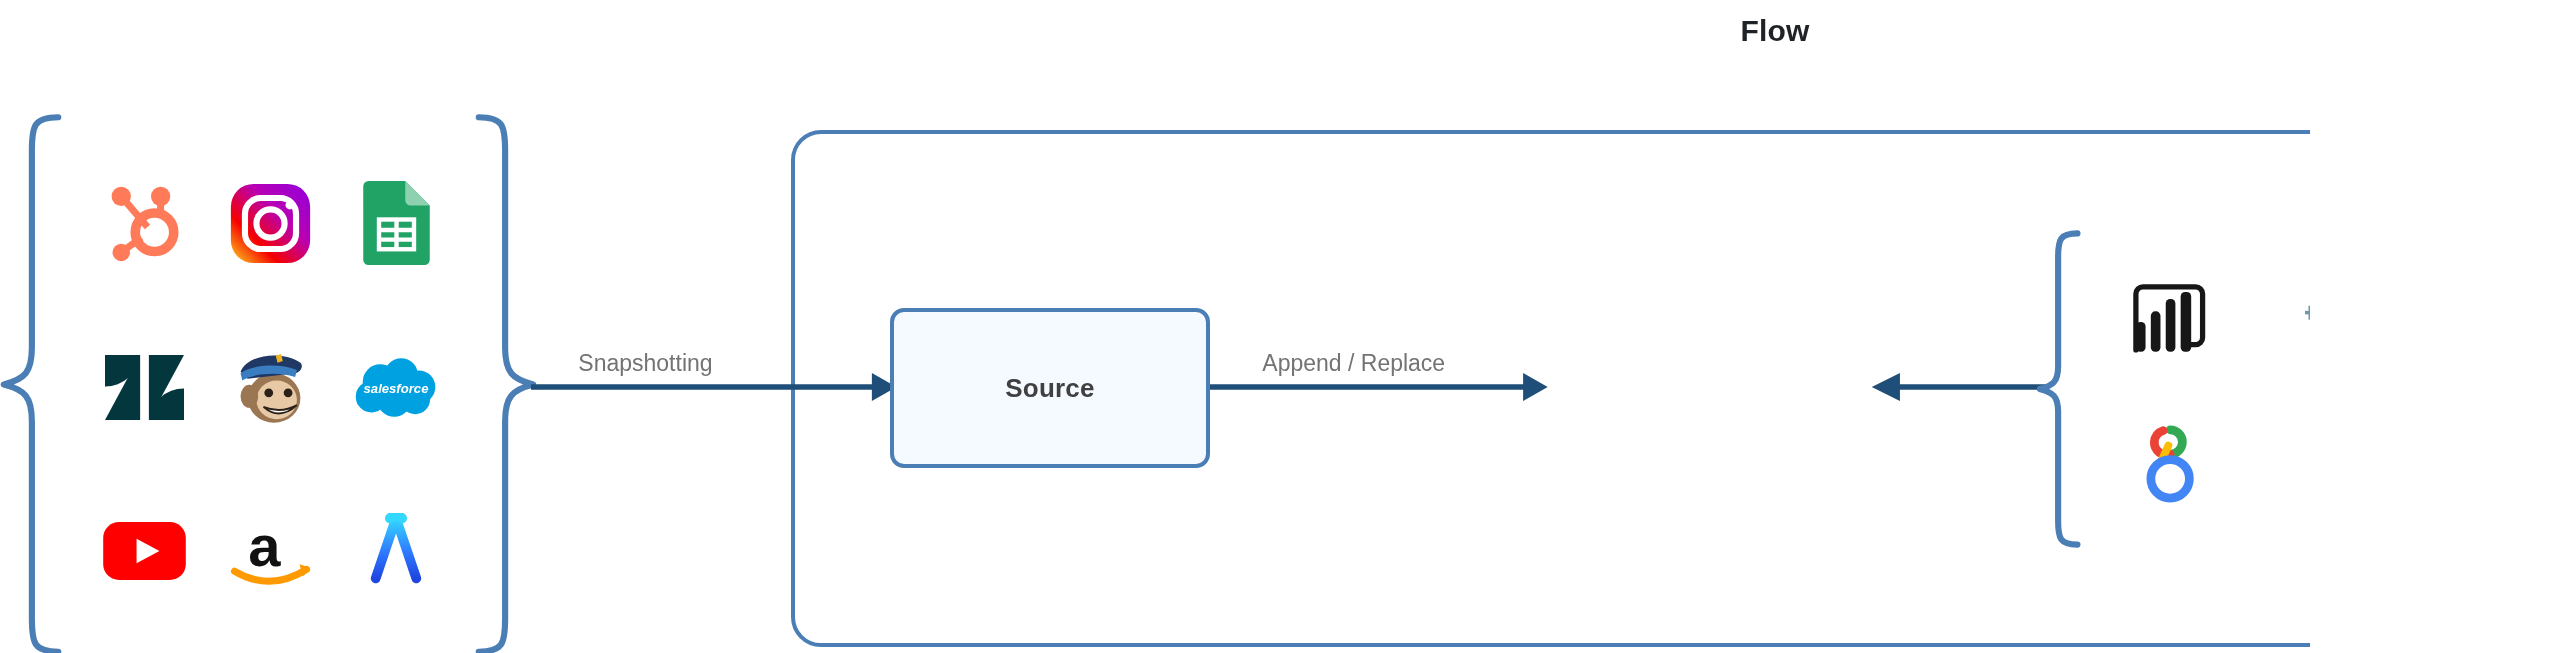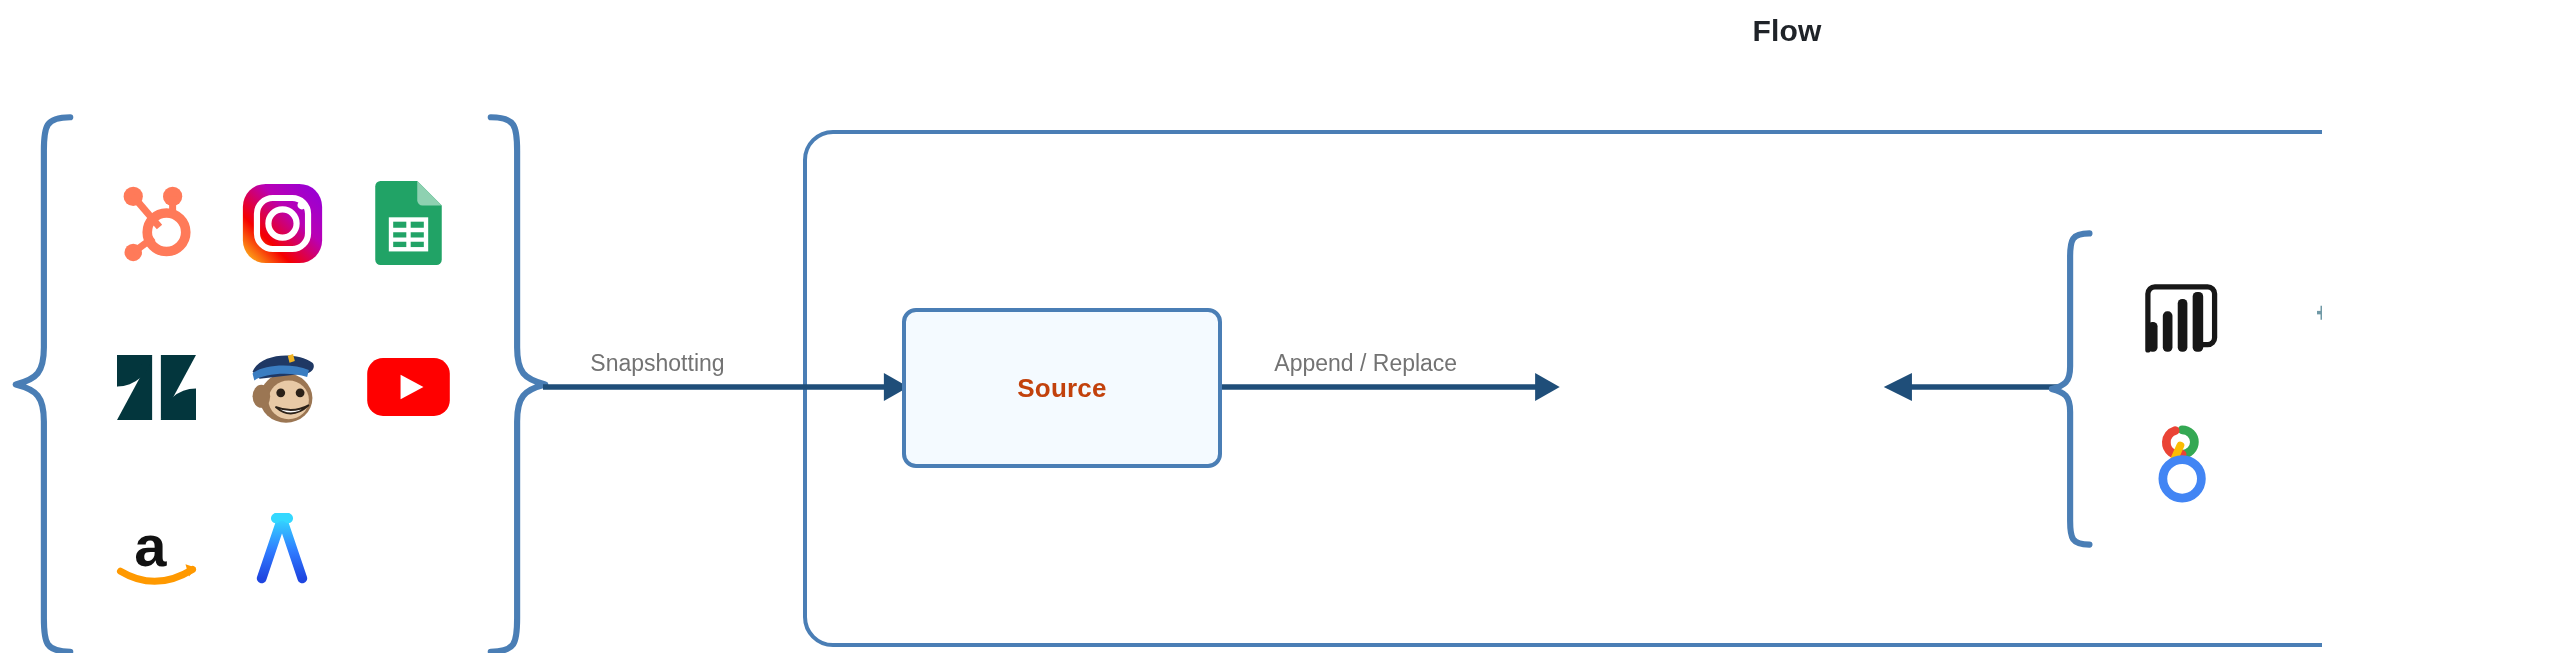--- a/index.html
+++ b/index.html
@@ -10,21 +10,20 @@
   body {
     font-family: "Liberation Sans", sans-serif;
     color: #1f2328;
   }
   #stage {
     position: relative;
     width: 2310px;
     height: 654px;
     background: #ffffff;
     overflow: hidden;
-    margin-left: 12px;
   }
 
   
   .flow-title {
     position: absolute;
     left: 1617px;
     top: 14px;
     width: 316px;
     text-align: center;
     font-size: 30px;
@@ -68,21 +67,21 @@
   .proc-box {
     position: absolute;
     box-sizing: border-box;
     background: #f4faff;
     border-radius: 14px;
     display: flex;
     align-items: center;
     justify-content: center;
     font-size: 26px;
     font-weight: bold;
-    color: #c2410c;
+    color: #404040;
     letter-spacing: 0.2px;
   }
   .proc-box.solid  { border: 4.4px solid #4a7eb5; }
   .proc-box.dashed { border: 5.3px dashed #4a7eb5; }
 
   
   .connector {
     position: absolute;
   }
   .connector svg { display: block; overflow: visible; }
@@ -180,20 +179,33 @@
         <ellipse cx="22" cy="56" rx="10" ry="13" fill="#9B7653"></ellipse>
         <path d="M12 28 C 20 8, 60 4, 80 18 C 84 22, 80 30, 72 30 L 20 36 Z" fill="#1F3864"></path>
         <path d="M12 30 C 24 20, 56 18, 76 26 L 74 34 C 54 28, 26 30, 14 38 Z" fill="#3A7DC1"></path>
         <path d="M52 10 L58 8 L60 16 L54 18 Z" fill="#F0B323"></path>
         <circle cx="44" cy="52" r="5" fill="#2B2118"></circle>
         <circle cx="66" cy="52" r="5" fill="#2B2118"></circle>
         <path d="M38 68 Q 56 84, 76 66 Q 58 76, 38 68 Z" fill="#ffffff" stroke="#2B2118" stroke-width="2"></path>
       </svg>
     </div>
 
+    <div class="icon-cell">
+      <svg width="84" height="60" viewBox="0 0 96 68">
+        <g fill="#00A1E0">
+          <circle cx="30" cy="28" r="20"></circle>
+          <circle cx="54" cy="20" r="19"></circle>
+          <circle cx="74" cy="34" r="19"></circle>
+          <circle cx="20" cy="45" r="18"></circle>
+          <circle cx="46" cy="48" r="20"></circle>
+          <circle cx="70" cy="48" r="17"></circle>
+        </g>
+        <text x="48" y="41" text-anchor="middle" fill="#ffffff" font-family="Liberation Sans, sans-serif" font-size="15" font-style="italic" font-weight="bold">salesforce</text>
+      </svg>
+    </div>
 
     <div class="icon-cell">
       <svg width="83" height="58" viewBox="0 0 94 66">
         <rect x="0" y="0" width="94" height="66" rx="18" fill="#FF0000"></rect>
         <path d="M38 19 L64 33 L38 47 Z" fill="#ffffff"></path>
       </svg>
     </div>
 
     <div class="icon-cell">
       <svg width="83" height="72" viewBox="0 0 94 82">

